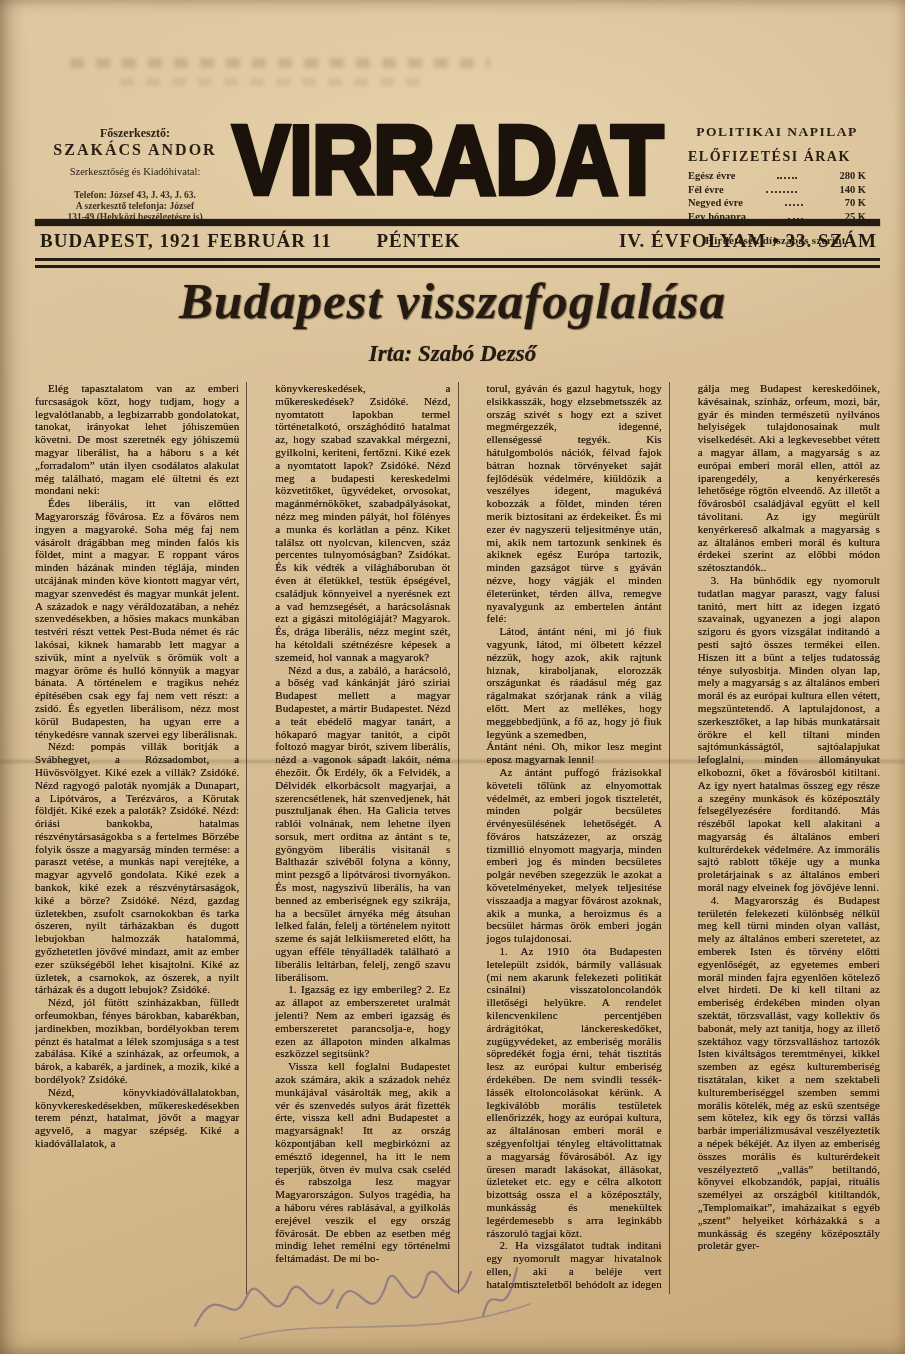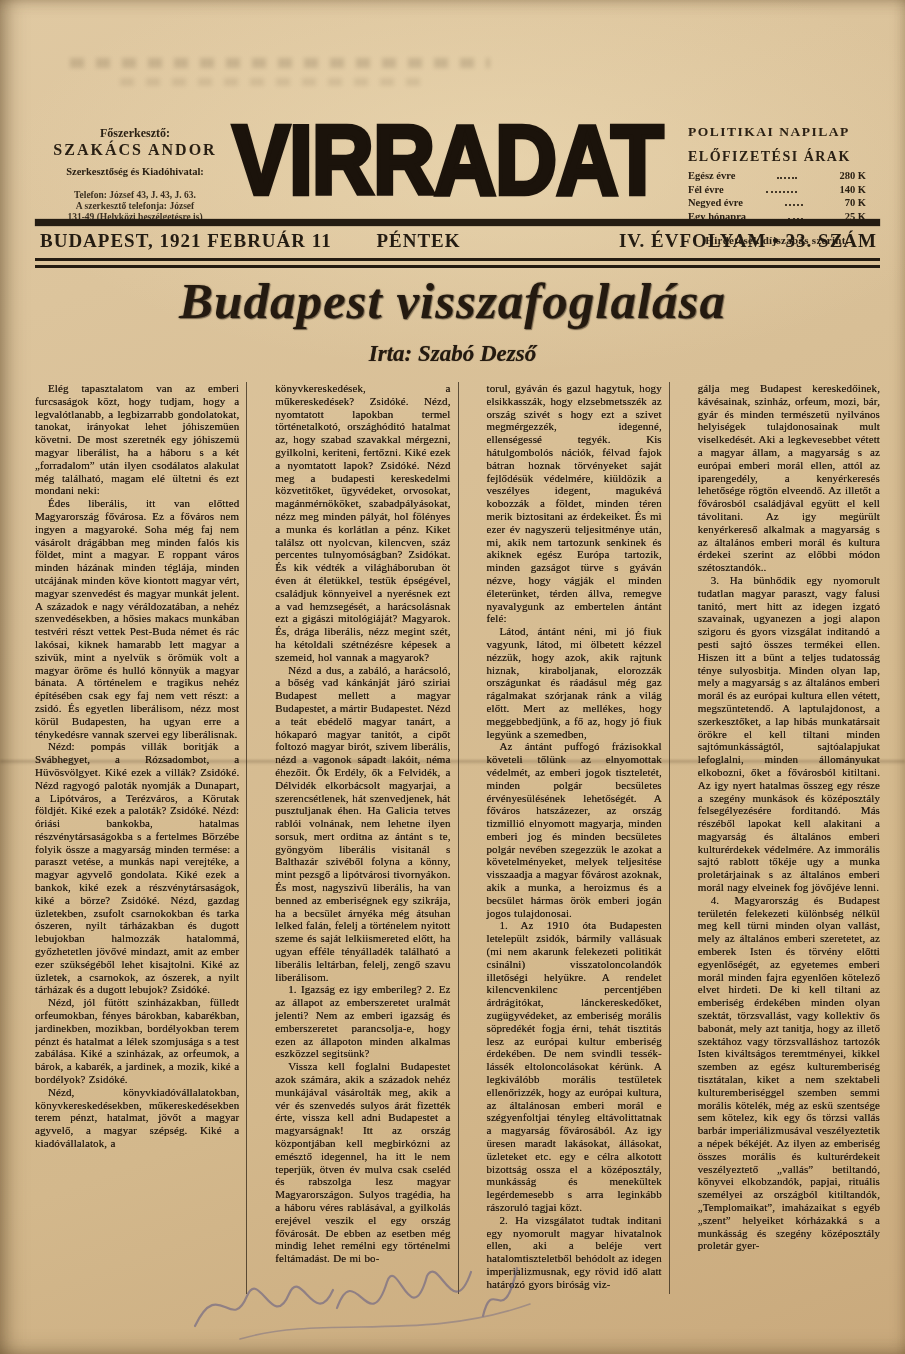--- a/index.html
+++ b/index.html
@@ -25,32 +25,32 @@
 
   .price-banner{position:absolute; top:90px; left:626px; width:222px; text-align:center;}
   .price-text{font-size:28px; font-weight:bold; font-style:italic; letter-spacing:1px; color:#1f1810;
     text-shadow:0 0 1px rgba(31,24,16,.8);}
   .price-underline{margin-top:3px; height:9px;
     background:linear-gradient(#241c12 0 3px, transparent 3px 6px, #241c12 6px 9px);}
 
   .mh-left{position:absolute; top:126px; left:42px; width:186px; text-align:center; color:#2a2014;}
   .mh-editor-label{font-size:12px; font-weight:bold;}
   .mh-editor-name{font-size:16px; font-weight:bold; letter-spacing:2px; }
-  .mh-office-label{font-size:10.5px; font-weight:bold; margin-top:7px;}
+  .mh-office-label{font-size:10.5px; font-weight:normal; margin-top:7px;}
   .mh-office-address{font-size:13.5px; font-weight:bold; margin-top:2px; letter-spacing:.5px;}
   .mh-phones{font-size:9.5px; line-height:11px; text-align:center; margin-top:13px; font-weight:bold; opacity:.9;}
 
   .mh-title{position:absolute; top:104px; left:205px; width:485px; text-align:center;
     font-family:"Liberation Sans", sans-serif; font-weight:bold; font-size:86px; letter-spacing:-1px;
     color:#1b130b; transform:scaleY(1.14); transform-origin:top center;
     -webkit-text-stroke:4px #1b130b;
     text-shadow:1px 1px 0 rgba(27,19,11,.55), -1px 1px 1px rgba(27,19,11,.4), 0 0 3px rgba(27,19,11,.35);}
 
   .mh-right{position:absolute; top:124px; left:688px; width:178px; color:#2a2014;}
-  .mh-type{font-size:13.5px; font-weight:bold; letter-spacing:1.5px; text-align:left;}
+  .mh-type{font-size:13.5px; font-weight:bold; letter-spacing:1.5px; text-align:center;}
   .mh-sub-header{font-size:14px; font-weight:bold; letter-spacing:1.5px; margin-top:9px;}
   .sub-rows{margin-top:4px;}
   .sub-row{display:flex; align-items:baseline; font-size:10.5px; font-weight:bold; line-height:13.5px;gap:39px;}
   .sub-row .dots{flex:1; border-bottom:2px dotted rgba(42,32,20,.85); margin:0 3px 3px 3px;}
   .mh-ads{font-size:11px; font-weight:bold; margin-top:11px; text-align:center; letter-spacing:.3px;}
 
   .thick-rule{position:absolute; top:219px; left:35px; right:25px; height:7px; background:#241c12;
     box-shadow:0 0 1px rgba(36,28,18,.8);}
   .date-row{position:absolute; top:230px; left:40px; right:28px; display:grid;
     grid-template-columns:1fr auto 1fr; align-items:baseline;
@@ -153,20 +153,21 @@
     </div>
     <div class="col">
       <p class="cont">könyvkereskedések, a műkereskedések? Zsidóké. Nézd, nyomtatott lapokban termel történetalkotó, országhóditó hatalmat az, hogy szabad szavakkal mérgezni, gyilkolni, keriteni, fertőzni. Kiké ezek a nyomtatott lapok? Zsidóké. Nézd meg a budapesti kereskedelmi közvetitőket, ügyvédeket, orvosokat, magánmérnököket, szabadpályásokat, nézz meg minden pályát, hol fölényes a munka és korlátlan a pénz. Kiket találsz ott nyolcvan, kilencven, száz percentes tulnyomóságban? Zsidókat. És kik védték a világháboruban öt éven át életükkel, testük épségével, családjuk könnyeivel a nyerésnek ezt a vad hemzsegését, a harácsolásnak ezt a gigászi mitológiáját? Magyarok. És, drága liberális, nézz megint szét, ha kétoldali szétnézésre képesek a szemeid, hol vannak a magyarok?</p>
       <p>Nézd a dus, a zabáló, a harácsoló, a bőség vad kánkánját járó sziriai Budapest mellett a magyar Budapestet, a mártir Budapestet. Nézd a teát ebédelő magyar tanárt, a hókaparó magyar tanitót, a cipőt foltozó magyar birót, szivem liberális, nézd a vagonok sápadt lakóit, néma éhezőit. Ők Erdély, ők a Felvidék, a Délvidék elkorbácsolt magyarjai, a szerencsétlenek, hát szenvedjenek, hát pusztuljanak éhen. Ha Galicia tetves rablói volnának, nem lehetne ilyen sorsuk, mert orditna az ántánt s te, gyöngyöm liberális visitanál s Balthazár szivéből folyna a könny, mint pezsgő a lipótvárosi tivornyákon. És most, nagyszivü liberális, ha van benned az emberiségnek egy szikrája, ha a becsület árnyéka még átsuhan lelked falán, felelj a történelem nyitott szeme és saját lelkiismereted előtt, ha ugyan efféle tényálladék található a liberális leltárban, felelj, zengő szavu liberálisom.</p>
       <p>1. Igazság ez igy emberileg? 2. Ez az állapot az emberszeretet uralmát jelenti? Nem az emberi igazság és emberszeretet parancsolja-e, hogy ezen az állapoton minden alkalmas eszközzel segitsünk?</p>
       <p>Vissza kell foglalni Budapestet azok számára, akik a századok nehéz munkájával vásárolták meg, akik a vér és szenvedés sulyos árát fizették érte, vissza kell adni Budapestet a magyarságnak! Itt az ország központjában kell megbirkózni az emésztő idegennel, ha itt le nem teperjük, ötven év mulva csak cseléd és rabszolga lesz magyar Magyarországon. Sulyos tragédia, ha a háboru véres rablásával, a gyilkolás erejével veszik el egy ország fővárosát. De ebben az esetben még mindig lehet remélni egy történelmi feltámadást. De mi bo-</p>
     </div>
     <div class="col">
       <p class="cont">torul, gyáván és gazul hagytuk, hogy elsikkasszák, hogy elzsebmetsszék az ország szivét s hogy ezt a szivet megmérgezzék, idegenné, ellenségessé tegyék. Kis hátulgombolós nációk, félvad fajok bátran hoznak törvényeket saját fejlődésük védelmére, kiüldözik a veszélyes idegent, magukévá kobozzák a földet, minden téren merik biztositani az érdekeiket. És mi ezer év nagyszerü teljesitménye után, mi, akik nem tartozunk senkinek és akiknek egész Európa tartozik, minden gazságot türve s gyáván nézve, hogy vágják el minden életerünket, térden állva, remegve nyavalygunk az embertelen ántánt felé:</p>
       <p>Látod, ántánt néni, mi jó fiuk vagyunk, látod, mi ölbetett kézzel nézzük, hogy azok, akik rajtunk hiznak, kiraboljanak, elorozzák országunkat és ráadásul még gaz rágalmakat szórjanak ránk a világ előtt. Mert az mellékes, hogy meggebbedjünk, a fő az, hogy jó fiuk legyünk a szemedben,</p>
+      <p class="cont">Ántánt néni. Oh, mikor lesz megint eposz magyarnak lenni!</p>
       <p>Az ántánt puffogó frázisokkal követeli tőlünk az elnyomottak védelmét, az emberi jogok tiszteletét, minden polgár becsületes érvényesülésének lehetőségét. A főváros hatszázezer, az ország tizmillió elnyomott magyarja, minden emberi jog és minden becsületes polgár nevében szegezzük le azokat a követelményeket, melyek teljesitése visszaadja a magyar fővárost azoknak, akik a munka, a heroizmus és a becsület hármas örök emberi jogán jogos tulajdonosai.</p>
       <p>1. Az 1910 óta Budapesten letelepült zsidók, bármily vallásuak (mi nem akarunk felekezeti politikát csinálni) visszatoloncolandók illetőségi helyükre. A rendelet kilencvenkilenc percentjében árdrágitókat, lánckereskedőket, zugügyvédeket, az emberiség morális söpredékét fogja érni, tehát tisztitás lesz az európai kultur emberiség érdekében. De nem svindli tessék-lássék eltoloncolásokat kérünk. A legkiválóbb morális testületek ellenőrizzék, hogy az európai kultura, az általánosan emberi morál e szégyenfoltjai tényleg eltávolittatnak a magyarság fővárosából. Az igy üresen maradt lakásokat, állásokat, üzleteket etc. egy e célra alkotott bizottság ossza el a középosztály, munkásság és menekültek legérdemesebb s arra leginkább rászoruló tagjai közt.</p>
       <p>2. Ha vizsgálatot tudtak inditani egy nyomorult magyar hivatalnok ellen, aki a beléje vert hatalomtiszteletből behódolt az idegen imperializmusnak, egy rövid idő alatt határozó gyors biróság viz-</p>
     </div>
     <div class="col">
       <p class="cont">gálja meg Budapest kereskedőinek, kávésainak, szinház, orfeum, mozi, bár, gyár és minden természetü nyilvános helyiségek tulajdonosainak mult viselkedését. Aki a legkevesebbet vétett a magyar állam, a magyarság s az európai emberi morál ellen, attól az iparengedély, a kenyérkeresés lehetősége rögtön elveendő. Az illetőt a fővárosból családjával együtt el kell távolitani. Az igy megürült kenyérkereső alkalmak a magyarság s az általános emberi morál és kultura érdekei szerint az előbbi módon szétosztandók..</p>
       <p>3. Ha bünhődik egy nyomorult tudatlan magyar paraszt, vagy falusi tanitó, mert hitt az idegen izgató szavainak, ugyanezen a jogi alapon szigoru és gyors vizsgálat inditandó a pesti sajtó összes termékei ellen. Hiszen itt a bünt a teljes tudatosság ténye sulyosbitja. Minden olyan lap, mely a magyarság s az általános emberi morál és az európai kultura ellen vétett, megszüntetendő. A laptulajdonost, a szerkesztőket, a lap hibás munkatársait örökre el kell tiltani minden sajtómunkásságtól, sajtóalapjukat lefoglalni, minden állományukat elkobozni, őket a fővárosból kitiltani. Az igy nyert hatalmas összeg egy része a szegény munkások és középosztály felsegélyezésére forditandó. Más részéből lapokat kell alakitani a magyarság és általános emberi kulturérdekek védelmére. Az immorális sajtó rablott tőkéje ugy a munka proletárjainak s az általános emberi morál nagy elveinek fog jövőjéve lenni.</p>
       <p>4. Magyarország és Budapest területén felekezeti különbség nélkül meg kell türni minden olyan vallást, mely az általános emberi szeretetet, az emberek Isten és törvény előtti egyenlőségét, az egyetemes emberi morál minden fajra egyenlően kötelező elvet hirdeti. De ki kell tiltani az emberiség érdekében minden olyan szektát, törzsvallást, vagy kollektiv ős babonát, mely azt tanitja, hogy az illető szektához vagy törzsvalláshoz tartozók Isten kiváltságos teremtményei, kikkel szemben az egész kulturemberiség tisztátalan, kiket a nem szektabeli kulturemberiséggel szemben semmi morális kötelék, még az eskü szentsége sem kötelez, kik egy ős törzsi vallás barbár imperiálizmusával veszélyeztetik a népek békéjét. Az ilyen az emberiség összes morális és kulturérdekeit veszélyeztető „vallás” betiltandó, könyvei elkobzandók, papjai, rituális személyei az országból kitiltandók, „Templomaikat”, imaházaikat s egyéb „szent” helyeiket kórházakká s a munkásság és szegény középosztály proletár gyer-</p>
     </div>
   </div>

